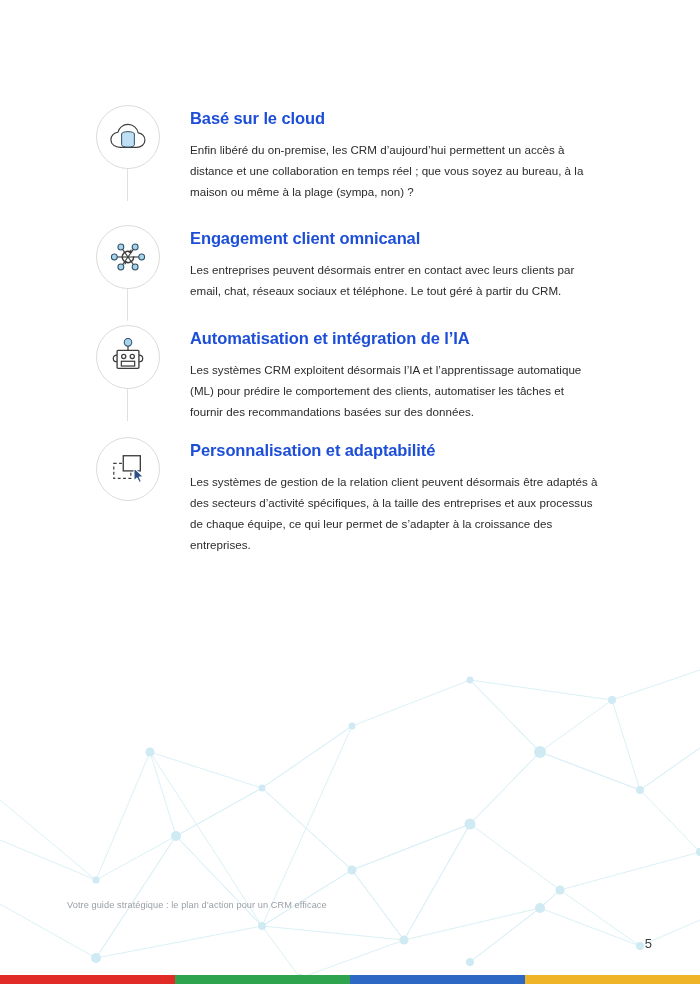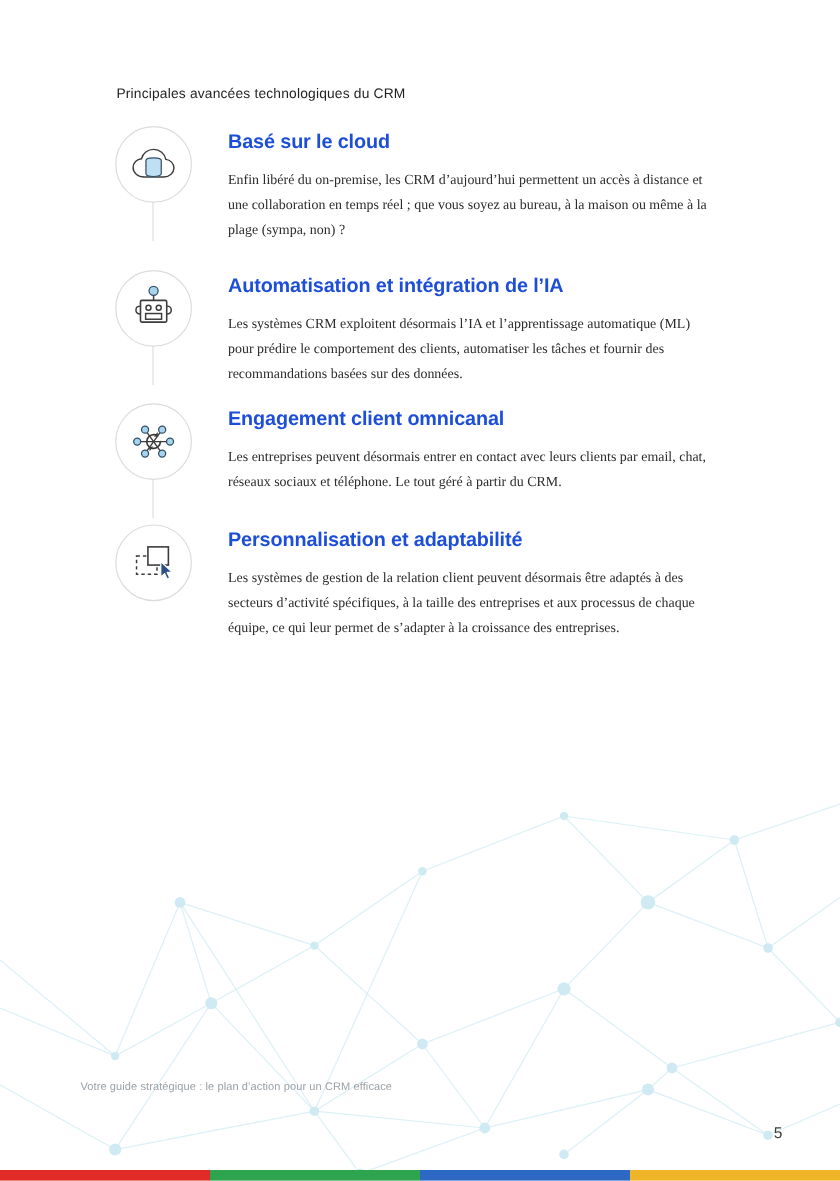--- a/index.html
+++ b/index.html
@@ -99,21 +99,20 @@
     margin: 0 0 11px 0;
     line-height: 1.15;
   }
   .tl-text {
     color: #2b2b2b;
     font-size: 11.6px;
     line-height: 21.2px;
     margin: 0;
     letter-spacing: 0.02px;
     max-width: 408px;
-    font-family: Liberation Serif, serif;
   }
 
   
   .tl-item.i0 { margin-bottom: 22px; }
   .tl-item.i1 { margin-bottom: 14px; }
   .tl-item.i2 { margin-bottom: 24px; }
 
   
   .footer-text {
     position: absolute;
@@ -178,21 +177,20 @@
       <circle cx="470" cy="40" r="3.5"></circle>
     <circle cx="640" cy="306" r="4"></circle>
       <circle cx="470" cy="322" r="4"></circle>
     <circle cx="300" cy="338" r="4"></circle>
       <circle cx="700" cy="212" r="4"></circle>
   </g>
 </svg>
 
 <div class="page">
 
-  <div class="doc-kicker">Principales avancées technologiques du CRM</div>
 
   <div class="timeline">
 
     <div class="tl-item i0">
       <div class="tl-left">
         <div class="tl-connector"></div>
         <div class="tl-circle">
           <svg width="40" height="34" viewBox="0 0 44 36">
             <path d="M13.5 29.5 C7.4 29.5 3.2 25.6 3.2 20.9 C3.2 16.6 6.6 13.2 10.9 12.8
                      C12.1 7.8 16.6 4.2 22 4.2 C27.6 4.2 32.3 8.2 33.2 13.4
@@ -202,42 +200,20 @@
               <path d="M15 14.6 v4 a7 2.5 0 0 0 14 0 v-4" fill="#bfe0f2" stroke="#2f4f66" stroke-width="1.1"></path>
               <path d="M15 18.6 v4 a7 2.5 0 0 0 14 0 v-4" fill="#bfe0f2" stroke="#2f4f66" stroke-width="1.1"></path>
               <path d="M15 22.6 v4 a7 2.5 0 0 0 14 0 v-4" fill="#bfe0f2" stroke="#2f4f66" stroke-width="1.1"></path>
             </g>
           </svg>
         </div>
       </div>
       <div class="tl-body">
         <h3 class="tl-title">Basé sur le cloud</h3>
         <p class="tl-text">Enfin libéré du on-premise, les CRM d’aujourd’hui permettent un accès à distance et une collaboration en temps réel ; que vous soyez au bureau, à la maison ou même à la plage (sympa, non) ?</p>
-      </div>
-    </div>
-
-    <div class="tl-item i1">
-      <div class="tl-left">
-        <div class="tl-connector"></div>
-        <div class="tl-circle">
-          <svg width="38" height="38" viewBox="0 0 40 40">
-            <line x1="20" y1="6" x2="20" y2="13" stroke="#3c3c3c" stroke-width="1.3"></line>
-            <circle cx="20" cy="4.6" r="4" fill="#a8d3ec" stroke="#2f4f66" stroke-width="1.1"></circle>
-            <rect x="8.5" y="13" width="23" height="19" rx="1.2" fill="none" stroke="#3c3c3c" stroke-width="1.4"></rect>
-            <path d="M8.5 18 q-4 0 -4 3.5 q0 3.5 4 3.5" fill="none" stroke="#3c3c3c" stroke-width="1.3"></path>
-            <path d="M31.5 18 q4 0 4 3.5 q0 3.5 -4 3.5" fill="none" stroke="#3c3c3c" stroke-width="1.3"></path>
-            <circle cx="15.5" cy="19.5" r="2.2" fill="none" stroke="#3c3c3c" stroke-width="1.3"></circle>
-            <circle cx="24.5" cy="19.5" r="2.2" fill="none" stroke="#3c3c3c" stroke-width="1.3"></circle>
-            <rect x="13" y="24.5" width="14" height="5" fill="none" stroke="#3c3c3c" stroke-width="1.3"></rect>
-          </svg>
-        </div>
-      </div>
-      <div class="tl-body">
-        <h3 class="tl-title">Automatisation et intégration de l’IA</h3>
-        <p class="tl-text">Les systèmes CRM exploitent désormais l’IA et l’apprentissage automatique (ML) pour prédire le comportement des clients, automatiser les tâches et fournir des recommandations basées sur des données.</p>
       </div>
     </div>
 
     <div class="tl-item i2">
       <div class="tl-left">
         <div class="tl-connector"></div>
         <div class="tl-circle">
           <svg width="38" height="38" viewBox="0 0 40 40">
             <g stroke="#3c3c3c" stroke-width="1.2" fill="none">
               <line x1="20" y1="20" x2="12.5" y2="9.5"></line>
@@ -260,20 +236,42 @@
             </g>
           </svg>
         </div>
       </div>
       <div class="tl-body">
         <h3 class="tl-title">Engagement client omnicanal</h3>
         <p class="tl-text">Les entreprises peuvent désormais entrer en contact avec leurs clients par email, chat, réseaux sociaux et téléphone. Le tout géré à partir du CRM.</p>
       </div>
     </div>
 
+    <div class="tl-item i1">
+      <div class="tl-left">
+        <div class="tl-connector"></div>
+        <div class="tl-circle">
+          <svg width="38" height="38" viewBox="0 0 40 40">
+            <line x1="20" y1="6" x2="20" y2="13" stroke="#3c3c3c" stroke-width="1.3"></line>
+            <circle cx="20" cy="4.6" r="4" fill="#a8d3ec" stroke="#2f4f66" stroke-width="1.1"></circle>
+            <rect x="8.5" y="13" width="23" height="19" rx="1.2" fill="none" stroke="#3c3c3c" stroke-width="1.4"></rect>
+            <path d="M8.5 18 q-4 0 -4 3.5 q0 3.5 4 3.5" fill="none" stroke="#3c3c3c" stroke-width="1.3"></path>
+            <path d="M31.5 18 q4 0 4 3.5 q0 3.5 -4 3.5" fill="none" stroke="#3c3c3c" stroke-width="1.3"></path>
+            <circle cx="15.5" cy="19.5" r="2.2" fill="none" stroke="#3c3c3c" stroke-width="1.3"></circle>
+            <circle cx="24.5" cy="19.5" r="2.2" fill="none" stroke="#3c3c3c" stroke-width="1.3"></circle>
+            <rect x="13" y="24.5" width="14" height="5" fill="none" stroke="#3c3c3c" stroke-width="1.3"></rect>
+          </svg>
+        </div>
+      </div>
+      <div class="tl-body">
+        <h3 class="tl-title">Automatisation et intégration de l’IA</h3>
+        <p class="tl-text">Les systèmes CRM exploitent désormais l’IA et l’apprentissage automatique (ML) pour prédire le comportement des clients, automatiser les tâches et fournir des recommandations basées sur des données.</p>
+      </div>
+    </div>
+
     <div class="tl-item i3">
       <div class="tl-left">
 
         <div class="tl-circle">
           <svg width="38" height="36" viewBox="0 0 40 38">
             <rect x="5" y="13" width="18" height="16" fill="none" stroke="#3c3c3c" stroke-width="1.3" stroke-dasharray="3 2.6"></rect>
             <rect x="15" y="5" width="18" height="16" fill="#ffffff" stroke="#3c3c3c" stroke-width="1.4"></rect>
             <path d="M26.3 17.8 L26.3 31.6 L29.6 28.5 L31.9 33.3 L34.1 32.2 L31.9 27.5 L36.2 27.2 Z" fill="#2c4f86" stroke="#ffffff" stroke-width="1.1" stroke-linejoin="round"></path>
           </svg>
         </div>

